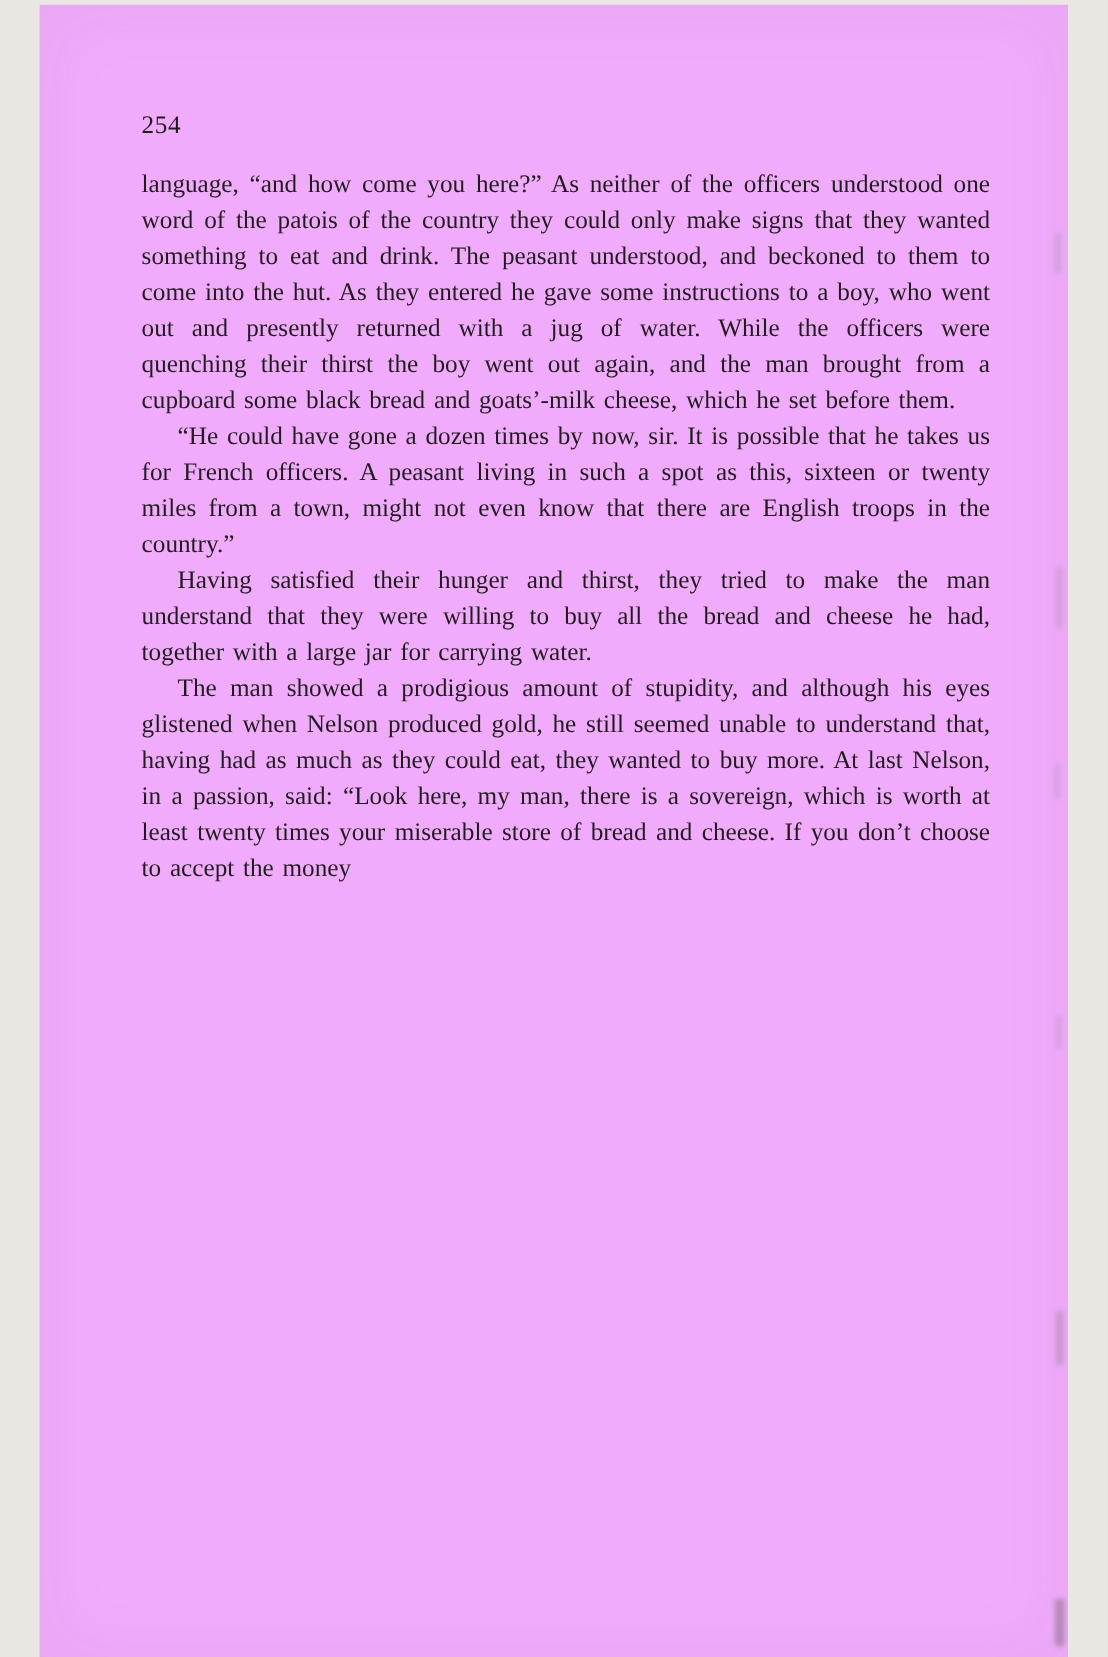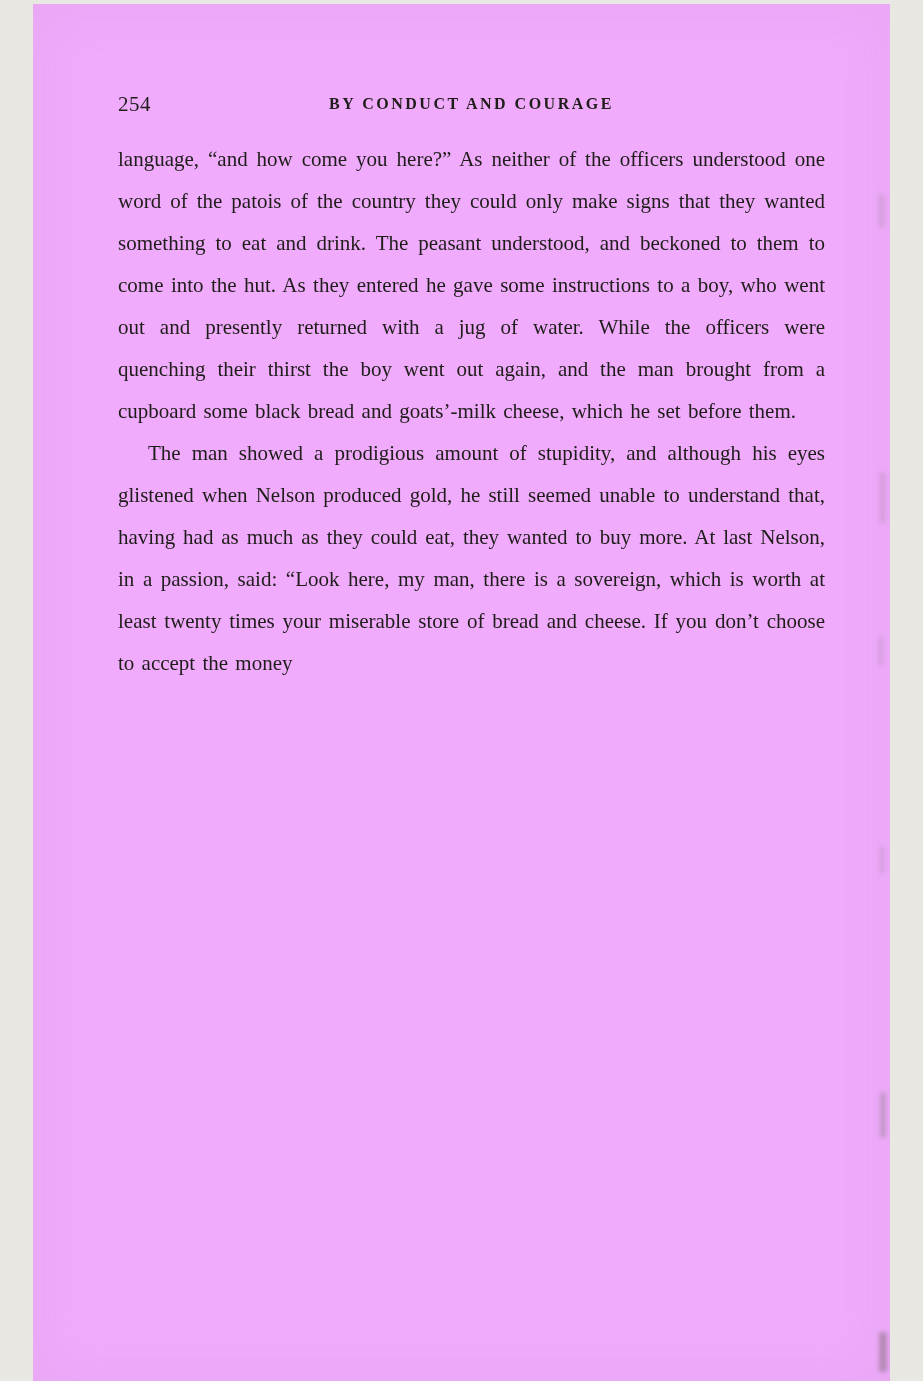--- a/index.html
+++ b/index.html
@@ -41,21 +41,21 @@
     font-size: 16px;
     font-weight: bold;
     letter-spacing: 2.5px;
   }
   .text-block {
     position: absolute;
     top: 134px;
     left: 85px;
     width: 707px;
     font-size: 21px;
-    line-height: 42px;
+    line-height: 30px;
     text-align: justify;
   }
   .text-block p {
     margin: 0;
     text-indent: 30px;
     word-spacing: 2px;
   }
   .text-block p.no-indent {
     text-indent: 0;
   }
@@ -72,25 +72,26 @@
   .artifact.a5 { right: 4px; top: 1088px; width: 6px; height: 46px; background: rgba(110,105,95,0.30); }
   .artifact.a6 { right: 3px; top: 1328px; width: 8px; height: 40px; background: rgba(95,90,80,0.38); }
 </style>
 </head>
 <body>
 
 <div class="page">
 
   <div class="header">
     <span class="page-number">254</span>
-    <span class="running-title">BY CONDUCT AND COURAGE</span>
   </div>
 
   <div class="text-block">
     <p class="no-indent">language, “and how come you here?”  As neither of the officers understood one word of the patois of the country they could only make signs that they wanted something to eat and drink.  The peasant understood, and beckoned to them to come into the hut.  As they entered he gave some instructions to a boy, who went out and presently returned with a jug of water.  While the officers were quenching their thirst the boy went out again, and the man brought from a cupboard some black bread and goats’-milk cheese, which he set before them.</p>
+    <p>“He could have gone a dozen times by now, sir.  It is possible that he takes us for French officers.  A peasant living in such a spot as this, sixteen or twenty miles from a town, might not even know that there are English troops in the country.”</p>
+    <p>Having satisfied their hunger and thirst, they tried to make the man understand that they were willing to buy all the bread and cheese he had, together with a large jar for carrying water.</p>
     <p>The man showed a prodigious amount of stupidity, and although his eyes glistened when Nelson produced gold, he still seemed unable to understand that, having had as much as they could eat, they wanted to buy more.  At last Nelson, in a passion, said: “Look here, my man, there is a sovereign, which is worth at least twenty times your miserable store of bread and cheese.  If you don’t choose to accept the money</p>
   </div>
 
   <div class="artifact a1"></div>
   <div class="artifact a2"></div>
   <div class="artifact a3"></div>
   <div class="artifact a4"></div>
   <div class="artifact a5"></div>
   <div class="artifact a6"></div>
 

